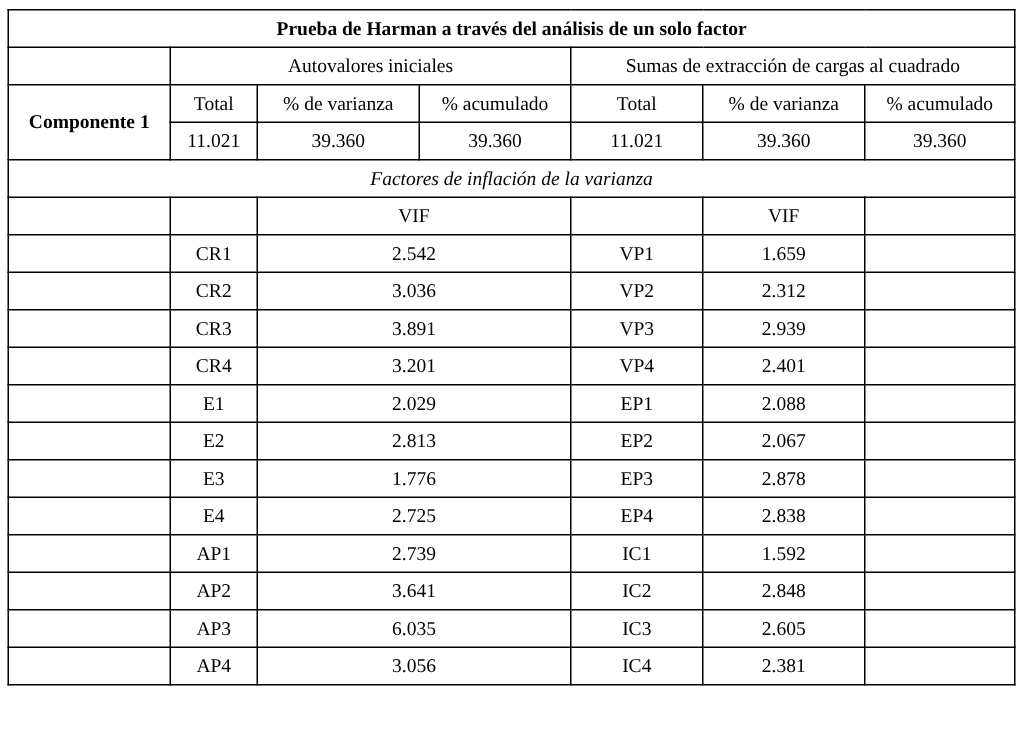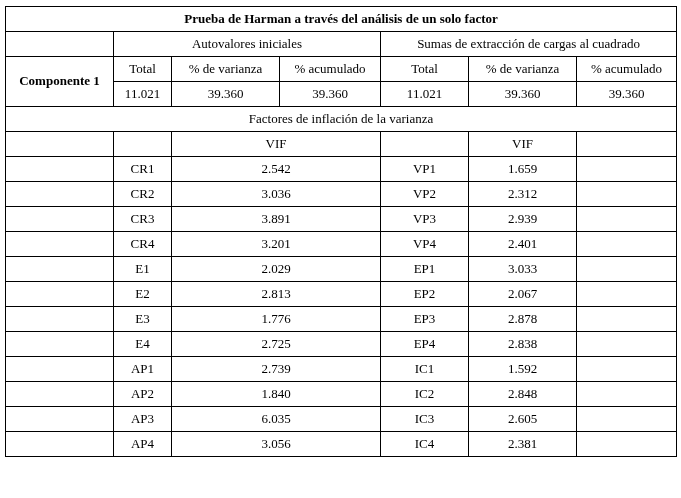--- a/index.html
+++ b/index.html
@@ -46,20 +46,21 @@
   td.title {
     background: #f2cede;
     font-weight: bold;
     font-size: 14px;
     height: 26px;
   }
   td.section {
     background: #f2cede;
     font-size: 13px;
     height: 24px;
+    font-style: italic;
   }
   td.blank {
     background: #ffffff;
   }
   td.label-left {
     text-align: left;
     padding-left: 6px;
     font-weight: bold;
   }
   
@@ -152,21 +153,21 @@
         <td colspan="2">3.201</td>
         <td>VP4</td>
         <td>2.401</td>
         <td class="blank"></td>
       </tr>
       <tr>
         <td class="blank"></td>
         <td>E1</td>
         <td colspan="2">2.029</td>
         <td>EP1</td>
-        <td>3.033</td>
+        <td>2.088</td>
         <td class="blank"></td>
       </tr>
       <tr>
         <td class="blank"></td>
         <td>E2</td>
         <td colspan="2">2.813</td>
         <td>EP2</td>
         <td>2.067</td>
         <td class="blank"></td>
       </tr>
@@ -190,21 +191,21 @@
         <td class="blank"></td>
         <td>AP1</td>
         <td colspan="2">2.739</td>
         <td>IC1</td>
         <td>1.592</td>
         <td class="blank"></td>
       </tr>
       <tr>
         <td class="blank"></td>
         <td>AP2</td>
-        <td colspan="2">1.840</td>
+        <td colspan="2">3.641</td>
         <td>IC2</td>
         <td>2.848</td>
         <td class="blank"></td>
       </tr>
       <tr>
         <td class="blank"></td>
         <td>AP3</td>
         <td colspan="2">6.035</td>
         <td>IC3</td>
         <td>2.605</td>

